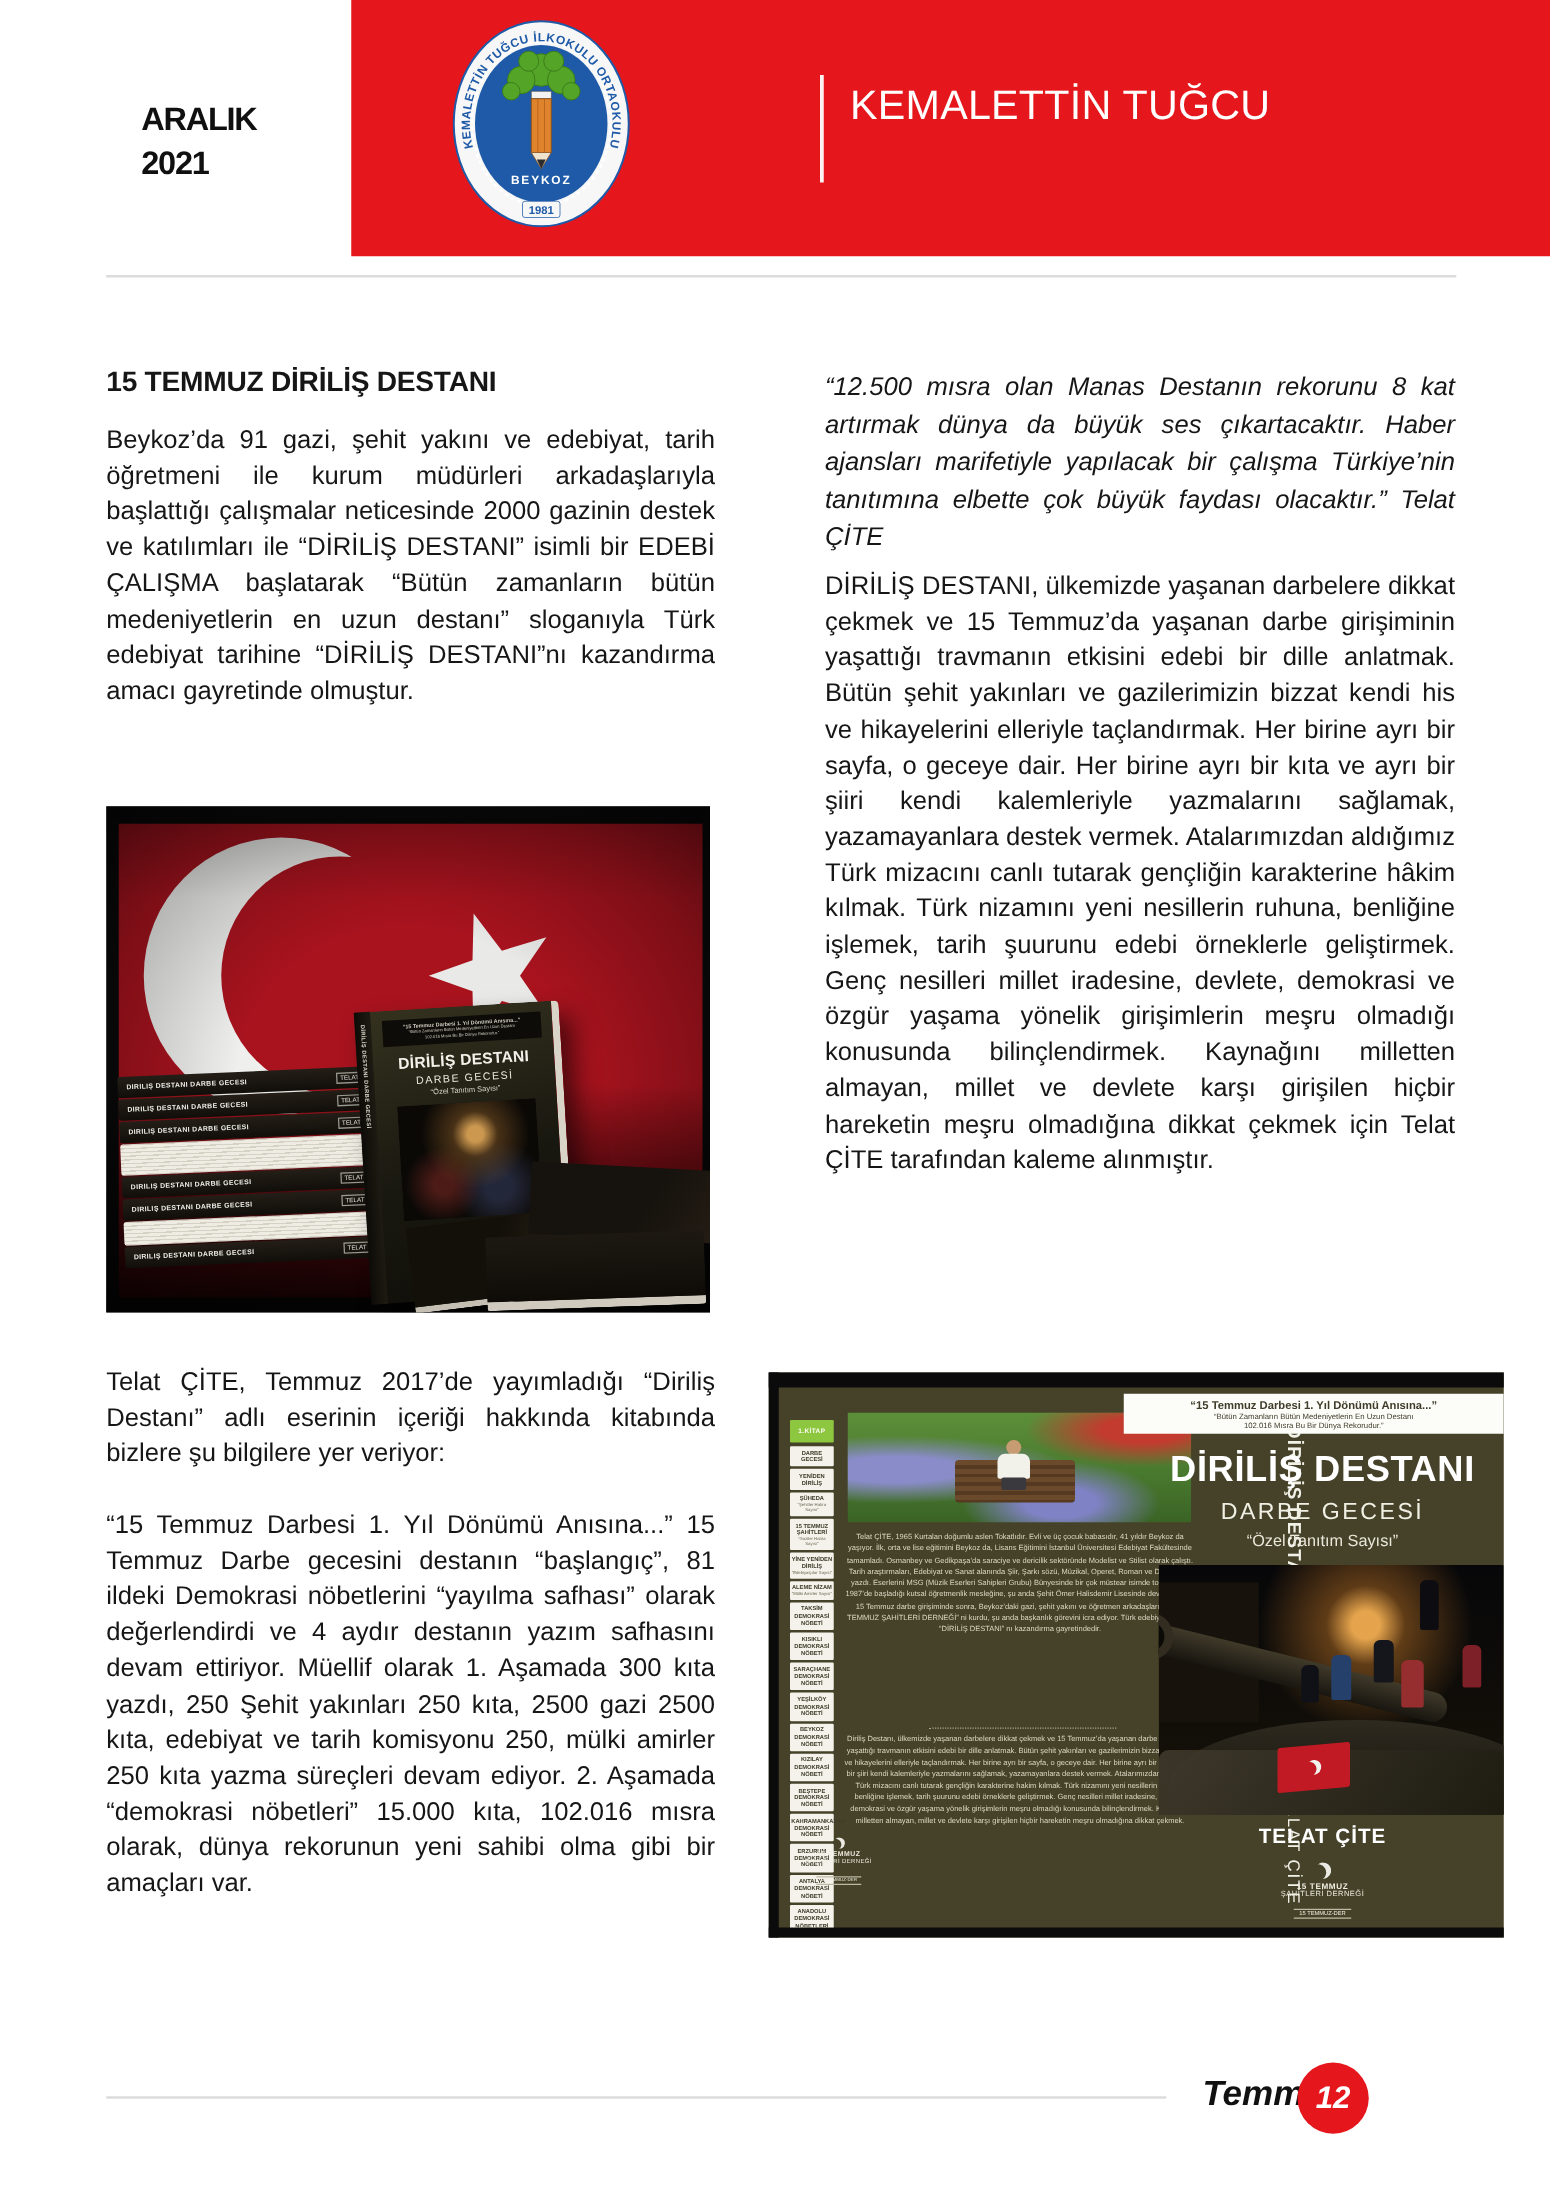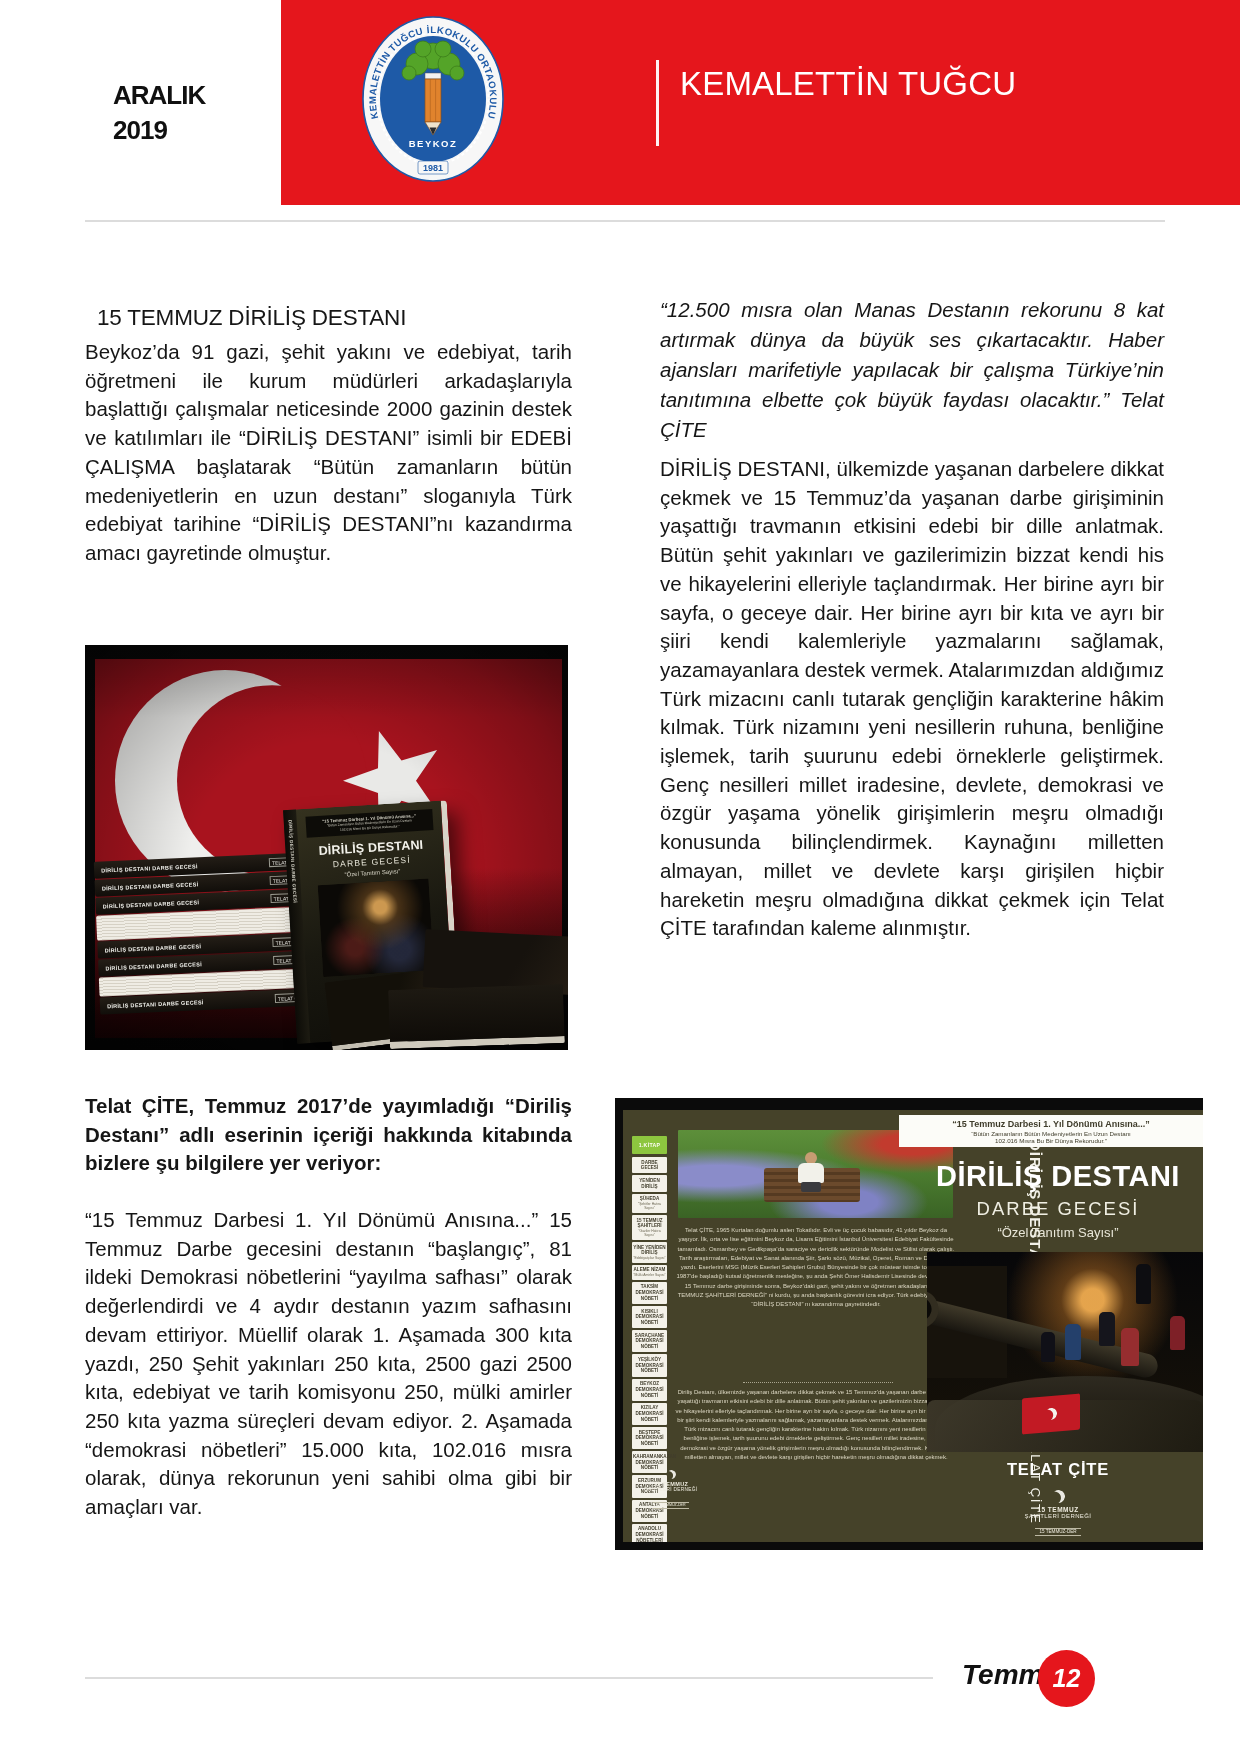--- a/index.html
+++ b/index.html
@@ -12,21 +12,21 @@
   .date{left:113px;top:78px;font-size:26px;font-weight:700;line-height:35px;letter-spacing:-1px;color:#101010;}
   .logo{left:362px;top:16px;}
   .vline{left:656px;top:60px;width:3px;height:86px;background:rgba(255,255,255,.95);}
   .school-title{left:680px;top:64px;color:#fff;font-size:33px;line-height:40px;font-weight:400;letter-spacing:0.2px;text-align:right;}
   .rule{height:2px;background:#dcdcdc;}
   .rule-top{left:85px;top:220px;width:1080px;}
 
   
   .colL{left:85px;width:487px;}
   .colR{left:660px;width:504px;}
-  h2.head{margin:12px;font-size:22.5px;font-weight:400;letter-spacing:-0.2px;}
+  h2.head{margin:0;font-size:22.5px;font-weight:700;letter-spacing:-0.2px;}
   p.body{margin:0;font-size:20.5px;line-height:28.7px;text-align:justify;}
   p.quote{margin:0;font-size:20.5px;line-height:30px;text-align:justify;font-style:italic;}
 
   
   .flagphoto{left:85px;top:645px;width:483px;height:405px;background:#0a0a0a;overflow:hidden;}
   .flagred{position:absolute;left:10px;top:14px;right:6px;bottom:12px;
            background:linear-gradient(180deg,#a8131e 0%,#a8131e 55%,#6e0c12 85%,#420609 100%);}
   .flagsvg{position:absolute;left:0;top:0;width:100%;height:100%;}
   .vign{position:absolute;inset:0;pointer-events:none;background:
      radial-gradient(ellipse at 50% 55%, rgba(0,0,0,0) 40%, rgba(0,0,0,0.25) 75%, rgba(0,0,0,0.5) 100%),
@@ -152,21 +152,21 @@
   .pagenum{color:#fff;font-size:25px;font-weight:800;font-style:italic;}
 </style>
 </head>
 <body>
 
 <div class="page">
 
   <div class="abs band"></div>
   <div class="abs date">
     <div>ARALIK</div>
-    <div>2019</div>
+    <div>2021</div>
   </div>
 
   <svg class="abs logo" width="142" height="166" viewBox="0 0 142 166">
     <ellipse cx="71" cy="83" rx="70" ry="82" fill="#f7f7f7"></ellipse>
     <ellipse cx="71" cy="83" rx="70" ry="82" fill="none" stroke="#1e5aa7" stroke-width="1.6"></ellipse>
     <ellipse cx="71" cy="83" rx="53" ry="63" fill="#1e5aa7"></ellipse>
     <ellipse cx="71" cy="83" rx="55.5" ry="65.5" fill="none" stroke="#fff" stroke-width="2" stroke-dasharray="3 2.6"></ellipse>
     <path id="ringArc" d="M 30.7,129.7 A 57,66 0 1 1 111.3,129.7" fill="none"></path>
     <text font-size="9.6" font-weight="bold" fill="#1e5aa7" letter-spacing="0.5">
       <textPath href="#ringArc" startOffset="50%" text-anchor="middle">KEMALETTİN TUĞCU İLKOKULU ORTAOKULU</textPath>
@@ -256,21 +256,21 @@
         <div class="bk-author">TELAT ÇİTE</div>
         <div class="moon"></div>
       </div>
     </div>
 
     <div class="rbook rb3"></div>
     <div class="rbook rb1"></div>
     <div class="rbook rb2"></div>
   </div>
 
-  <p class="abs colL body" style="top:1092px;font-weight:bold;">Telat ÇİTE, Temmuz 2017’de yayımladığı “Diriliş Destanı” adlı eserinin içeriği hakkında kitabında bizlere şu bilgilere yer veriyor:</p>
+  <p class="abs colL body" style="top:1092px;">Telat ÇİTE, Temmuz 2017’de yayımladığı “Diriliş Destanı” adlı eserinin içeriği hakkında kitabında bizlere şu bilgilere yer veriyor:</p>
   <p class="abs colL body" style="top:1206px;">“15 Temmuz Darbesi 1. Yıl Dönümü Anısına...” 15 Temmuz Darbe gecesini destanın “başlangıç”, 81 ildeki Demokrasi nöbetlerini “yayılma safhası” olarak değerlendirdi ve 4 aydır destanın yazım safhasını devam ettiriyor. Müellif olarak 1. Aşamada 300 kıta yazdı, 250 Şehit yakınları 250 kıta, 2500 gazi 2500 kıta, edebiyat ve tarih komisyonu 250, mülki amirler 250 kıta yazma süreçleri devam ediyor. 2. Aşamada “demokrasi nöbetleri” 15.000 kıta, 102.016 mısra olarak, dünya rekorunun yeni sahibi olma gibi bir amaçları var.</p>
 
   <p class="abs colR quote" style="top:295px;">“12.500 mısra olan Manas Destanın rekorunu 8 kat artırmak dünya da büyük ses çıkartacaktır. Haber ajansları marifetiyle yapılacak bir çalışma Türkiye’nin tanıtımına elbette çok büyük faydası olacaktır.”  Telat ÇİTE</p>
   <p class="abs colR body" style="top:455px;">DİRİLİŞ DESTANI, ülkemizde yaşanan darbelere dikkat çekmek ve 15 Temmuz’da yaşanan darbe girişiminin yaşattığı travmanın etkisini  edebi bir dille anlatmak. Bütün şehit yakınları ve gazilerimizin bizzat kendi his ve hikayelerini elleriyle taçlandırmak. Her birine ayrı bir sayfa, o geceye dair. Her birine ayrı bir kıta ve ayrı bir şiiri kendi kalemleriyle yazmalarını sağlamak, yazamayanlara destek vermek. Atalarımızdan aldığımız Türk mizacını canlı tutarak gençliğin karakterine hâkim kılmak. Türk nizamını yeni nesillerin ruhuna, benliğine işlemek, tarih şuurunu edebi örneklerle geliştirmek. Genç nesilleri millet iradesine, devlete, demokrasi ve özgür yaşama yönelik girişimlerin meşru olmadığı konusunda bilinçlendirmek. Kaynağını milletten almayan, millet ve devlete karşı girişilen hiçbir hareketin meşru olmadığına dikkat çekmek için Telat ÇİTE tarafından kaleme alınmıştır.</p>
 
   <div class="abs spread">
 
     <div class="bc-side">
       <div class="bc-kitap">1.KİTAP</div>
       <div>

